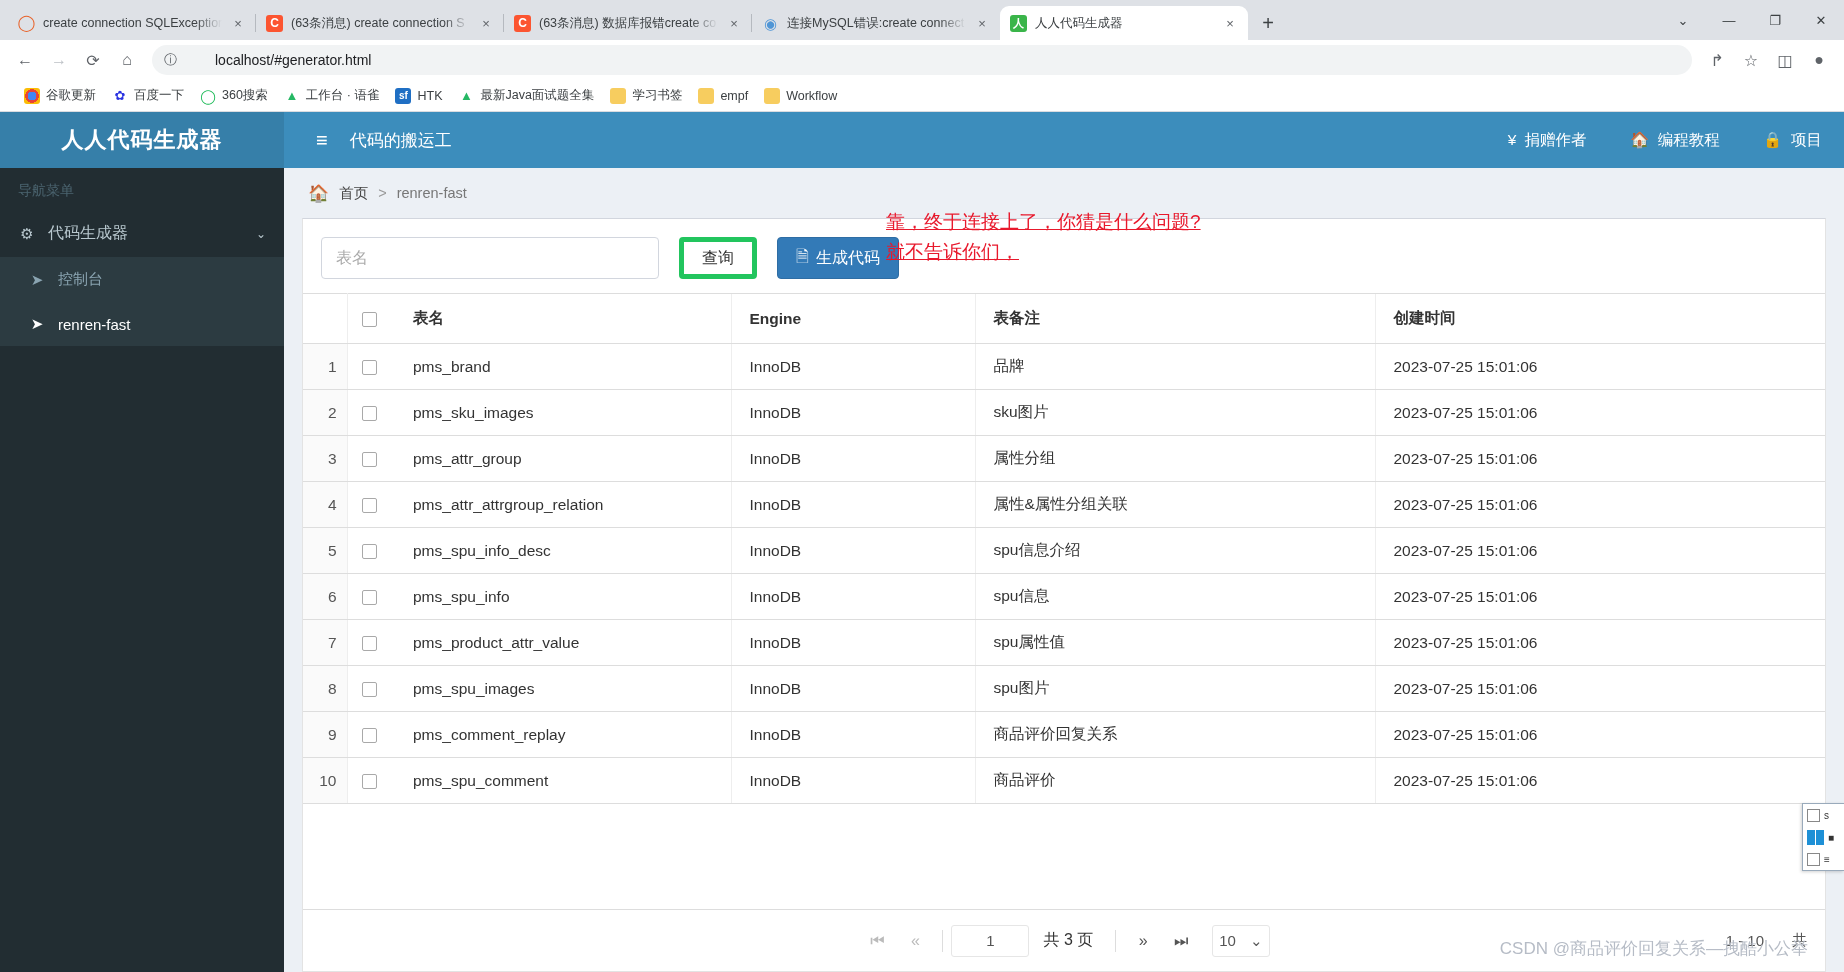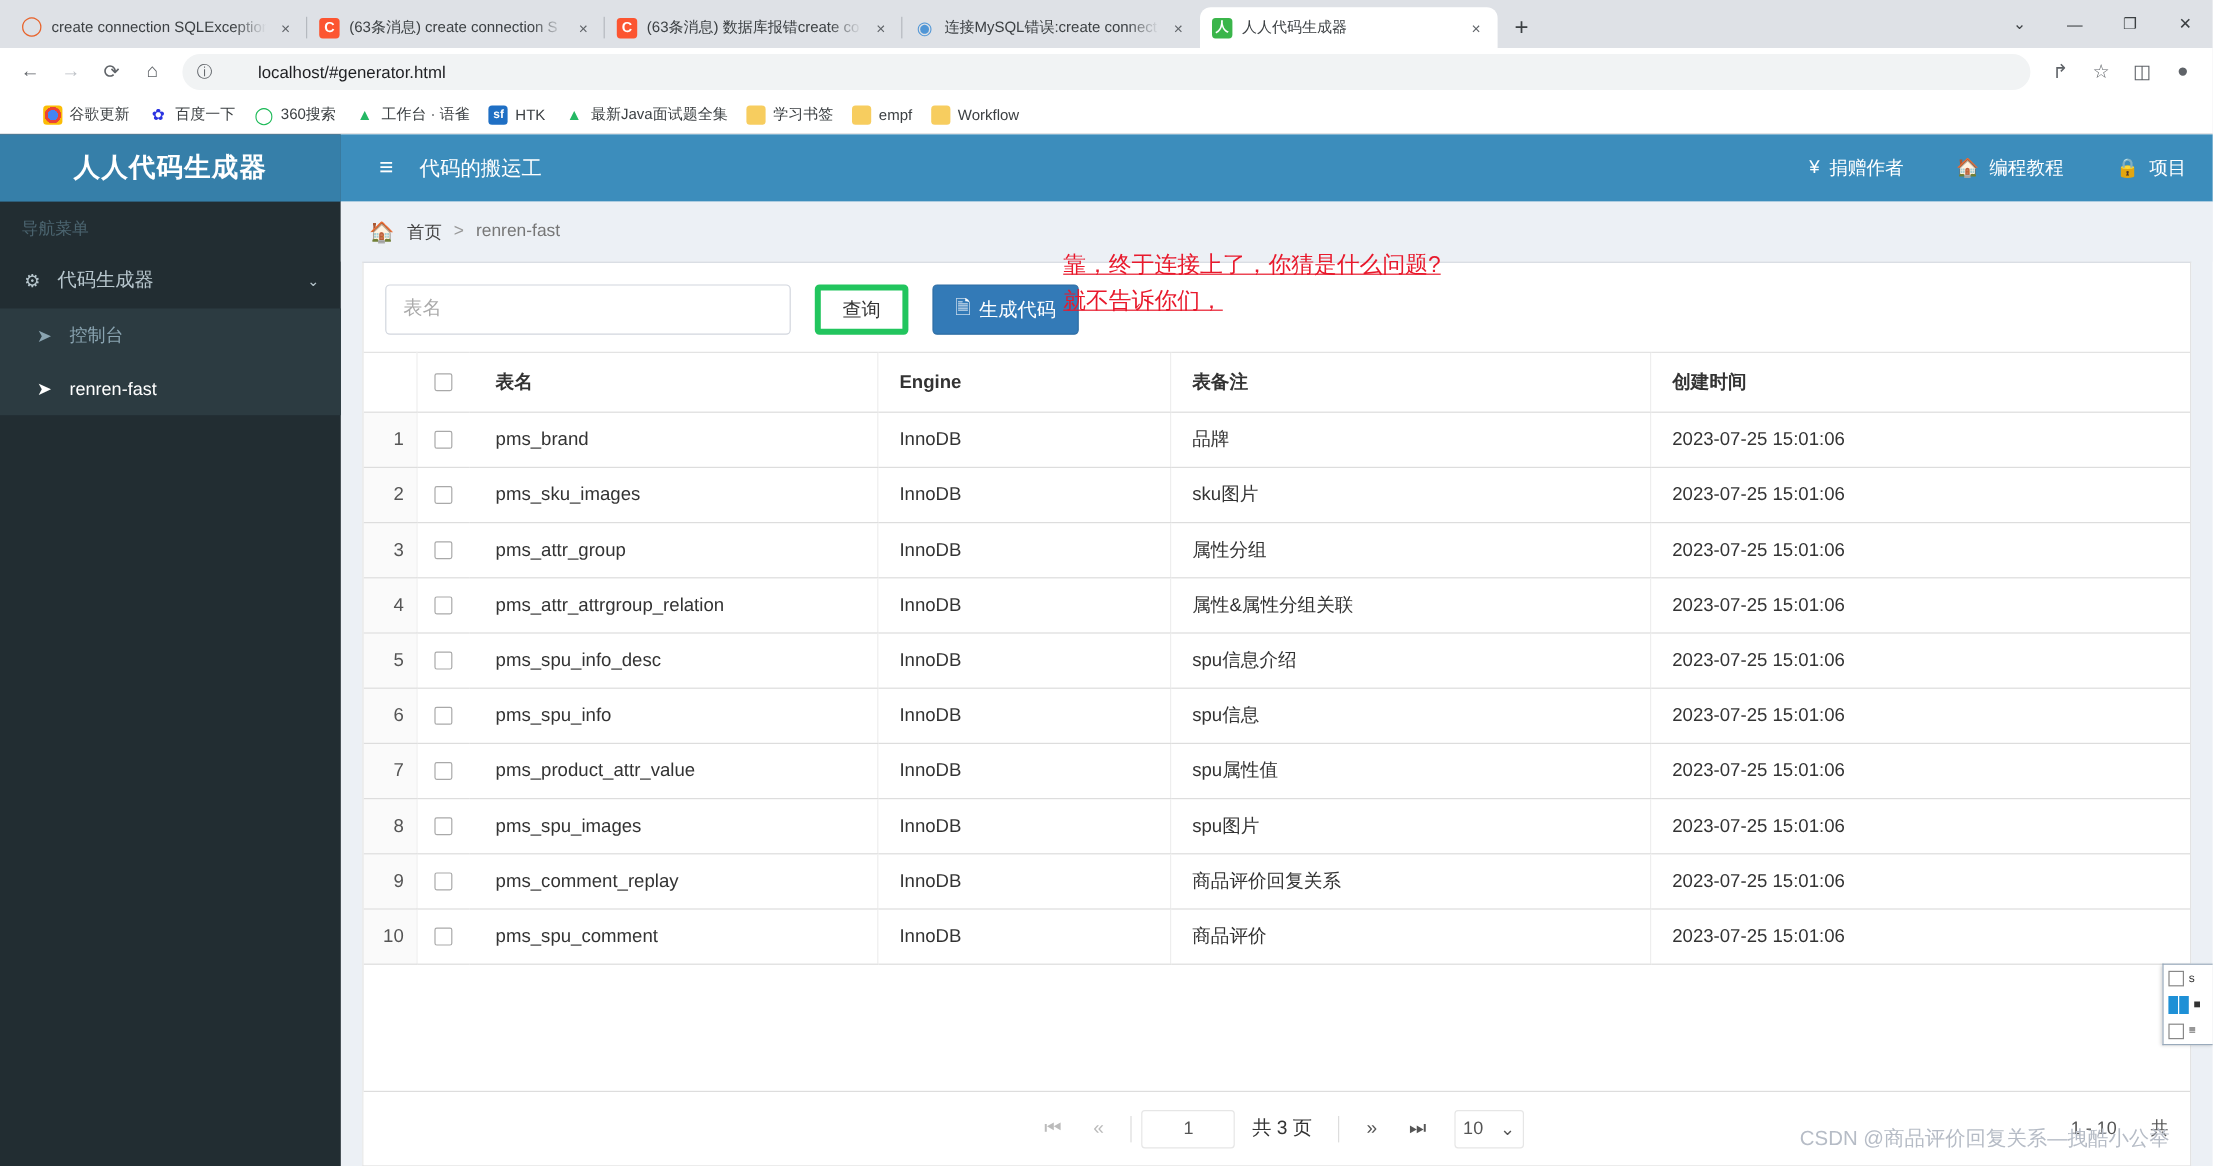--- a/index.html
+++ b/index.html
@@ -70,21 +70,21 @@
   .omnibox {
     flex: 1; height: 30px; background: #f1f3f4; border-radius: 16px;
     display: flex; align-items: center; padding: 0 12px; gap: 10px;
     margin: 0 6px;
   }
   .omni-url { font-size: 14px; color: #202124; padding-left: 28px; }
   .omni-info { font-size: 13px; color: #5f6368; }
 
   .bookmarks {
     background: #ffffff; height: 32px; display: flex; align-items: center;
-    padding: 0 28px; gap: 0; border-bottom: 1px solid #dadce0;
+    padding: 0 16px; gap: 0; border-bottom: 1px solid #dadce0;
   }
   .bm {
     display: flex; align-items: center; gap: 6px; padding: 3px 8px;
     border-radius: 4px; font-size: 12.5px; color: #3c4043; white-space: nowrap;
   }
   .bm-ico {
     width: 16px; height: 16px; flex: 0 0 16px; border-radius: 3px;
     display: flex; align-items: center; justify-content: center;
     font-size: 11px; color: #fff; font-weight: bold; line-height: 1;
   }

